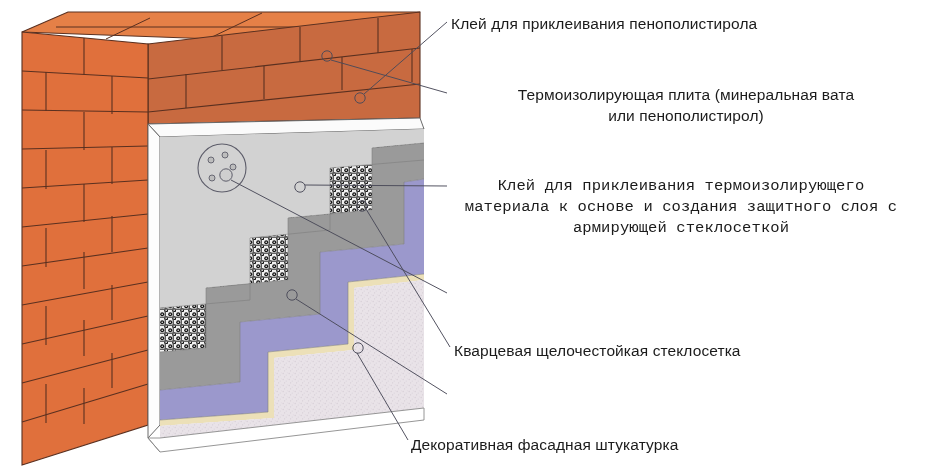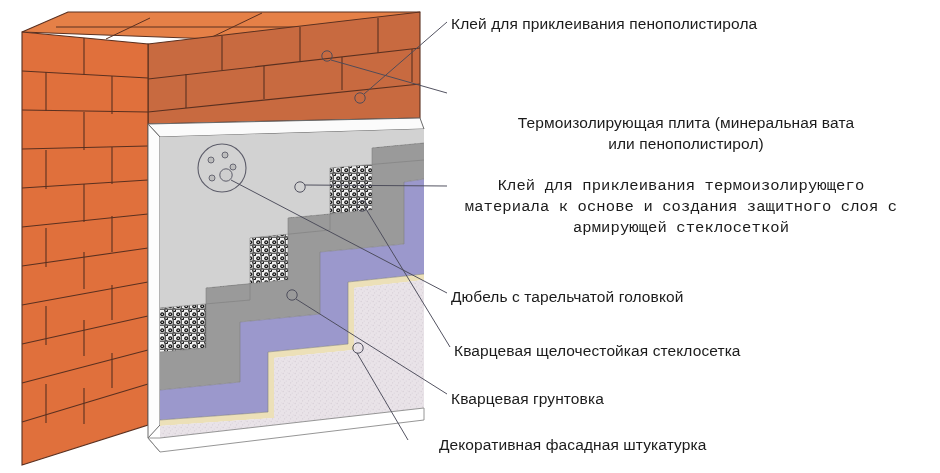--- a/index.html
+++ b/index.html
@@ -13,26 +13,26 @@
   .label{
     position:absolute;
     font-family:"Liberation Sans","DejaVu Sans",sans-serif;
     font-size:15.5px;
     line-height:21px;
     color:#1b1b1b;
     white-space:pre-line;
     letter-spacing:0.1px;
   }
   .label.l1{left:451px;top:13px;}
-  .label.l2{left:451px;top:84px;width:470px;margin-top:28px;}
+  .label.l2{left:451px;top:84px;width:470px;}
   .label.l3{left:451px;top:176px;width:460px;font-family:Liberation Mono, monospace;}
   .label.l4{left:451px;top:286px;}
   .label.l5{left:454px;top:340px;}
   .label.l6{left:451px;top:388px;}
-  .label.l7{left:411px;top:434px;margin-left:28px;}
+  .label.l7{left:411px;top:434px;}
 </style>
 </head>
 <body>
 
 <div id="diagram-root">
 
   <svg id="scene" viewBox="0 0 940 473">
     <defs>
       <pattern id="meshPat" width="8" height="8" patternUnits="userSpaceOnUse">
         <rect width="8" height="8" fill="#f2f2f2"></rect>
@@ -181,18 +181,16 @@
       <path d="M357,353 L408,440"></path>
     </g>
   </svg>
 
   <div class="label l1">Клей для приклеивания пенополистирола</div>
   <div class="label l2">Термоизолирующая плита (минеральная вата
 или пенополистирол)</div>
   <div class="label l3">Клей для приклеивания термоизолирующего
 материала к основе и создания защитного слоя с
 армирующей стеклосеткой</div>
-  <div class="label l4">Дюбель с тарельчатой головкой</div>
   <div class="label l5">Кварцевая щелочестойкая стеклосетка</div>
-  <div class="label l6">Кварцевая грунтовка</div>
   <div class="label l7">Декоративная фасадная штукатурка</div>
 
 </div>
 
 </body></html>

